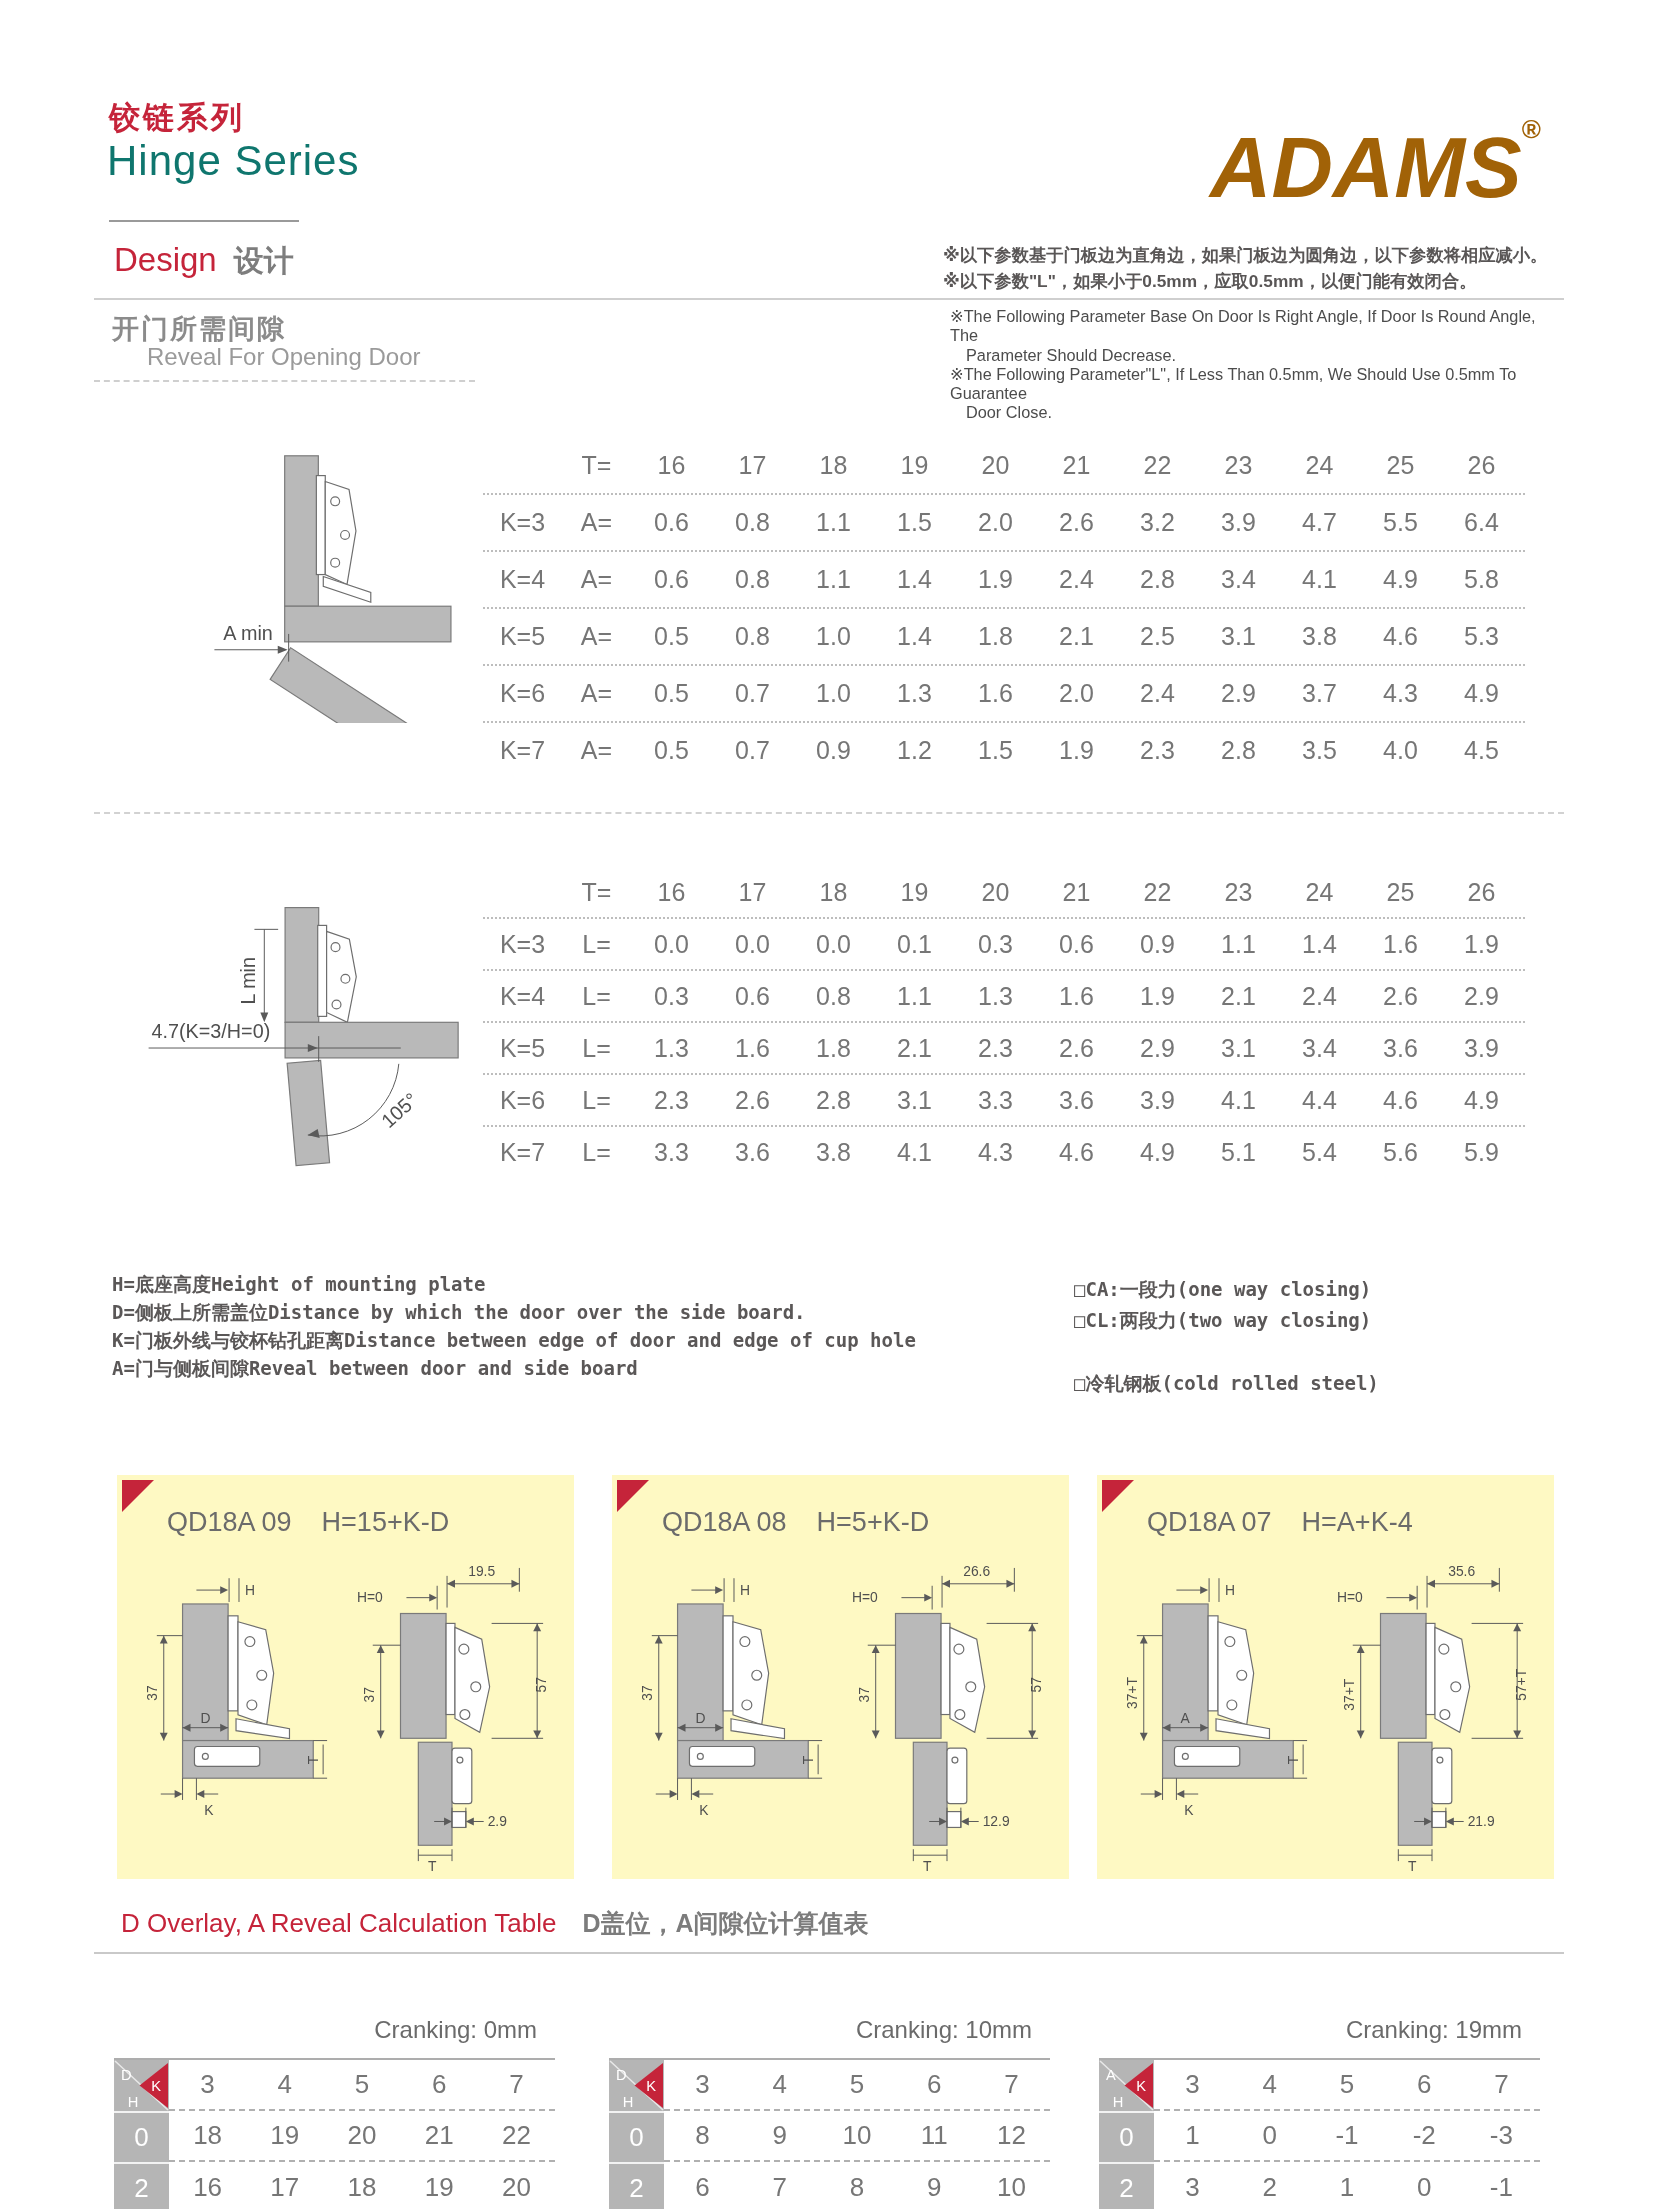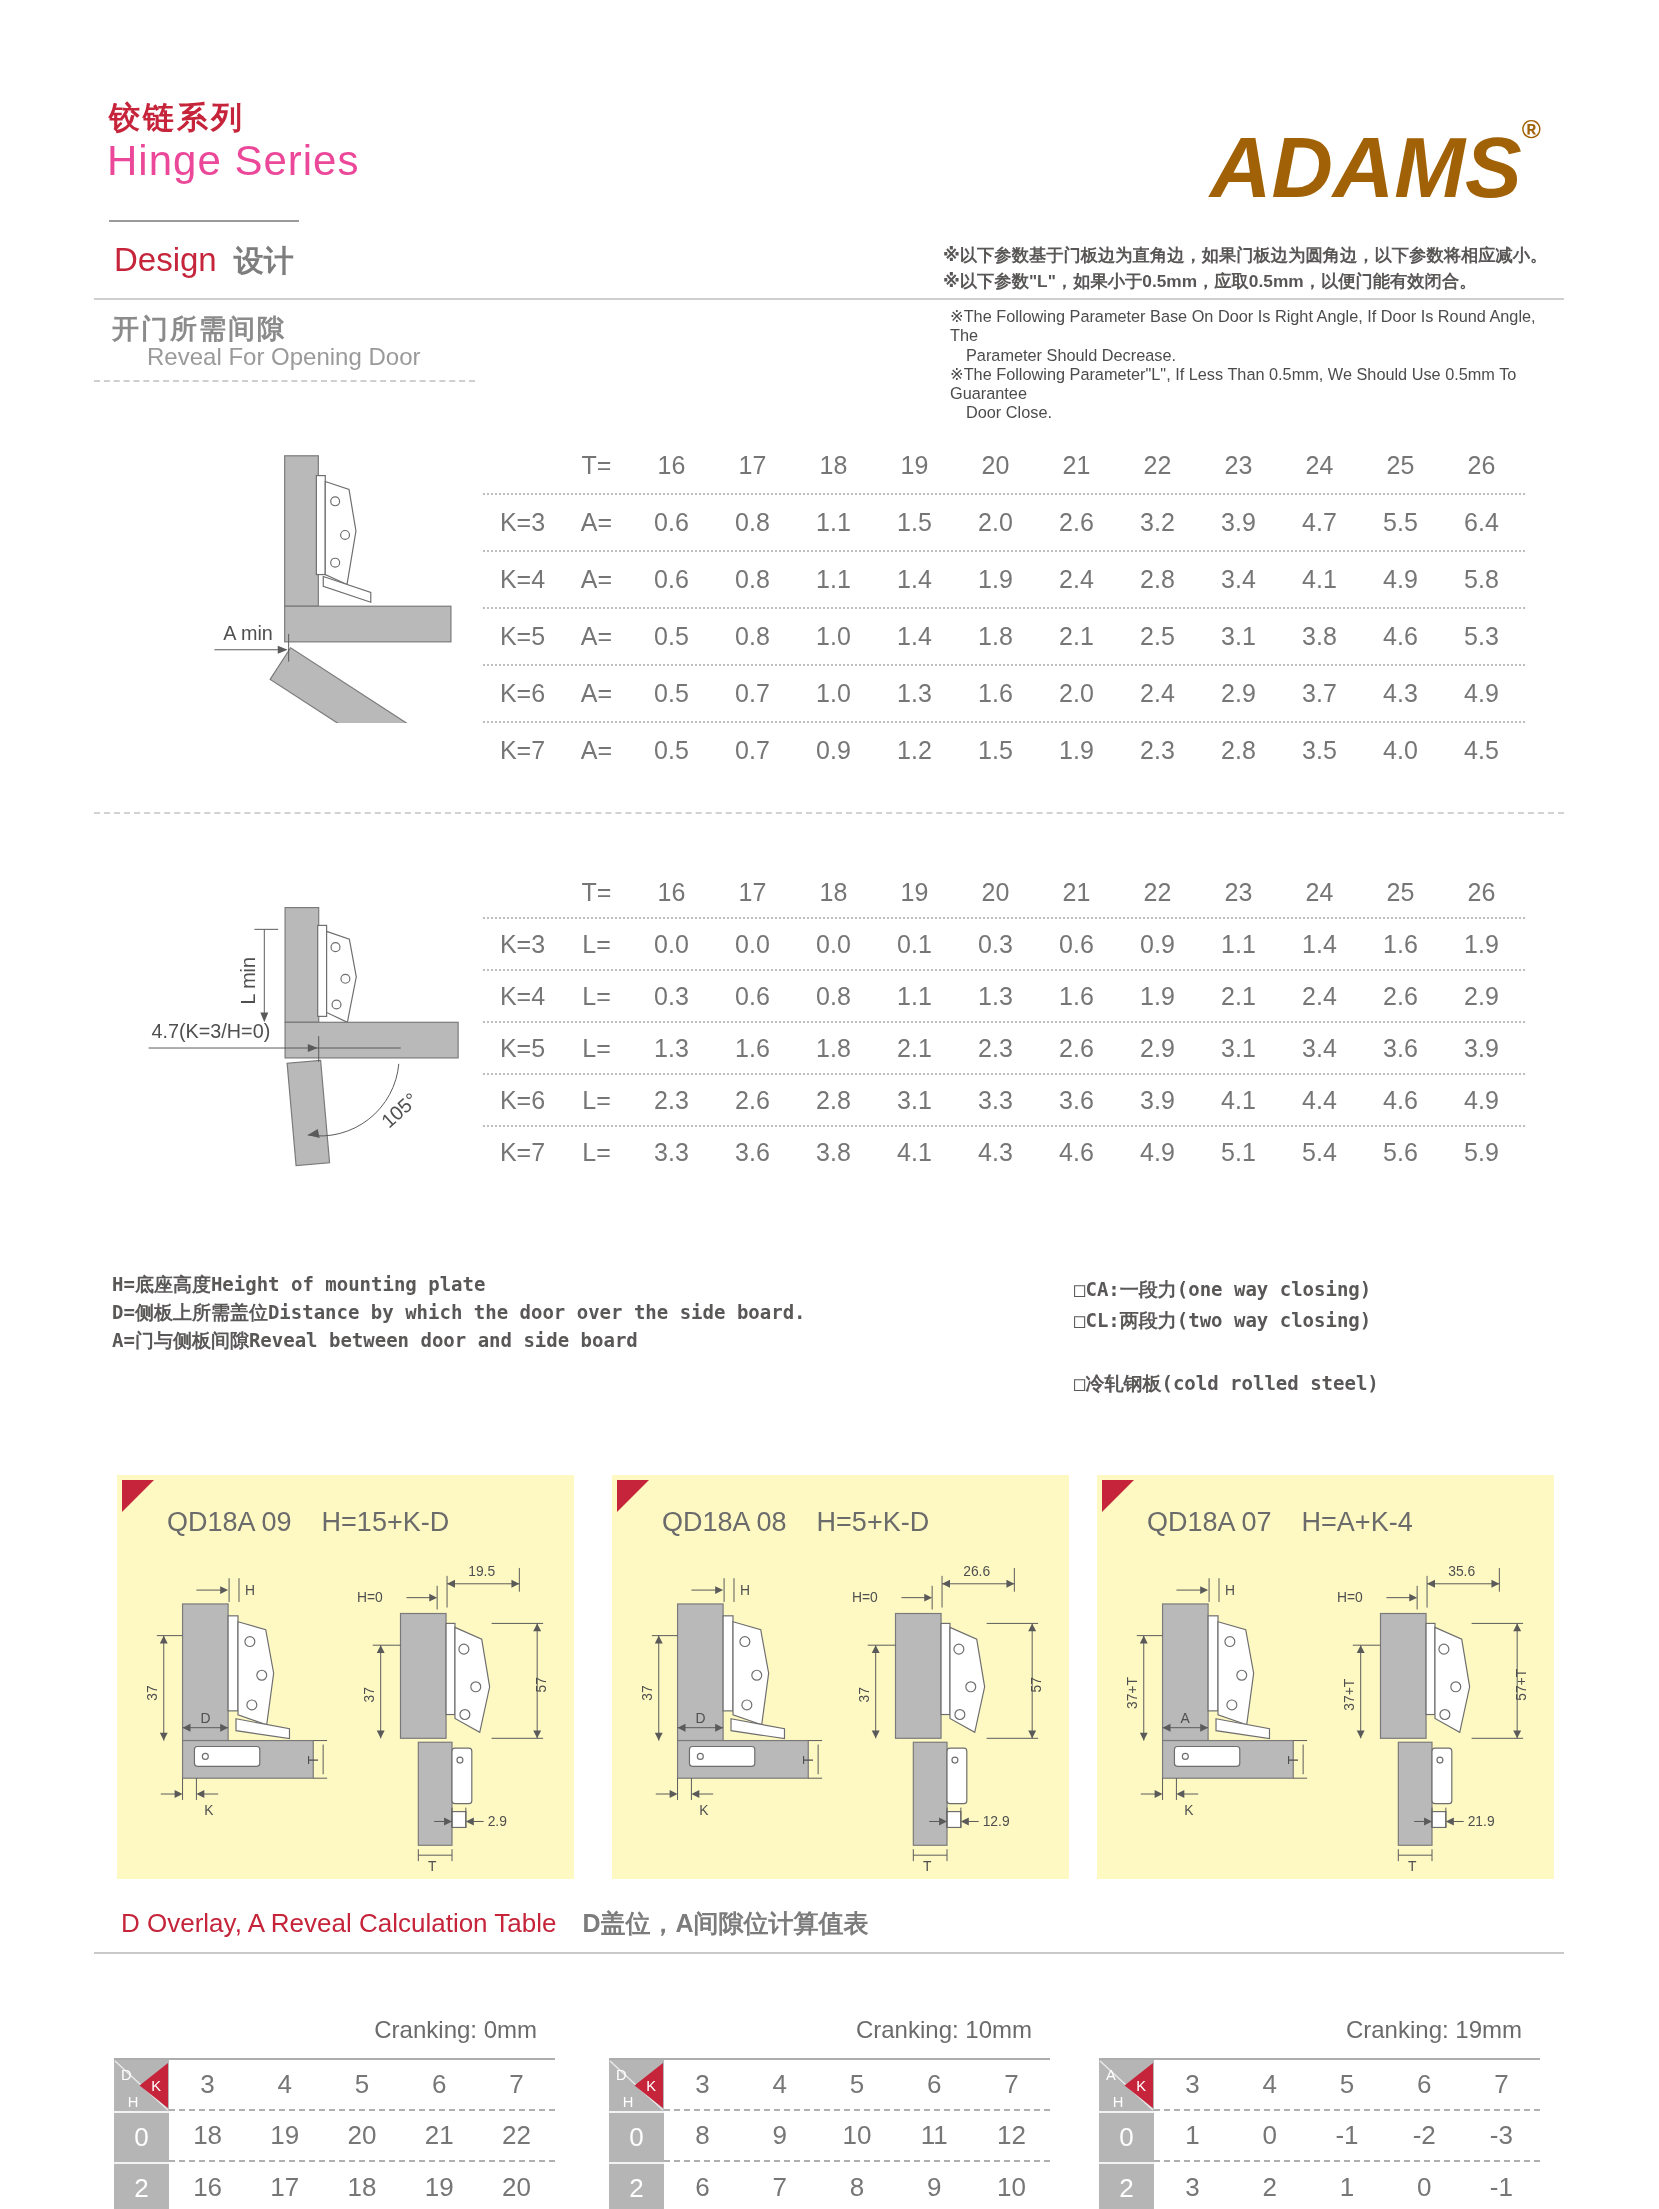--- a/index.html
+++ b/index.html
@@ -2,21 +2,21 @@
 <html><head>
 <meta charset="utf-8">
 <style>
   html,body{margin:0;padding:0;background:#fff;}
   .page{position:relative;width:1659px;height:2210px;background:#fff;overflow:hidden;
         font-family:"Liberation Sans","DejaVu Sans",sans-serif;color:#767676;}
   .abs{position:absolute;}
 
   
   .cn-title{left:109px;top:97px;font-size:31px;font-weight:900;color:#c5243a;letter-spacing:3px;}
-  .en-title{left:107px;top:137px;font-size:42px;color:#ec4899;letter-spacing:1px;}
+  .en-title{left:107px;top:137px;font-size:42px;color:#0f766e;letter-spacing:1px;}
   .title-rule{left:109px;top:220px;width:190px;height:2px;background:#9a9a9a;}
   .design-row{left:114px;top:241px;font-size:33px;}
   .design-en{color:#c5243a;}
   .design-cn{color:#7d7d7d;font-weight:bold;font-size:30px;margin-left:17px;}
   .logo{left:1210px;top:85px;font-size:85px;font-weight:900;font-style:italic;
         color:#a16207;letter-spacing:0px;line-height:89px;}
   .logo sup{font-size:26px;font-style:normal;vertical-align:59px;}
 
   
   .notes-cn{left:943px;top:242px;width:614px;font-size:17.3px;font-weight:bold;color:#595656;line-height:26px;}
@@ -344,20 +344,21 @@
         <span class="mcell">5.1</span>
         <span class="mcell">5.4</span>
         <span class="mcell">5.6</span>
         <span class="mcell">5.9</span>
       </div>
   </div>
 
   <div class="abs legend-left">
     <div>H=底座高度Height of mounting plate</div>
     <div>D=侧板上所需盖位Distance by which the door over the side board.</div>
+    <div>K=门板外线与铰杯钻孔距离Distance between edge of door and edge of cup hole</div>
     <div>A=门与侧板间隙Reveal between door and side board</div>
   </div>
   <div class="abs legend-right">
     <div>□CA:一段力(one way closing)</div>
     <div>□CL:两段力(two way closing)</div>
     <div class="gap"></div>
     <div>□冷轧钢板(cold rolled steel)</div>
   </div>
 
   <div class="abs panel p1">

